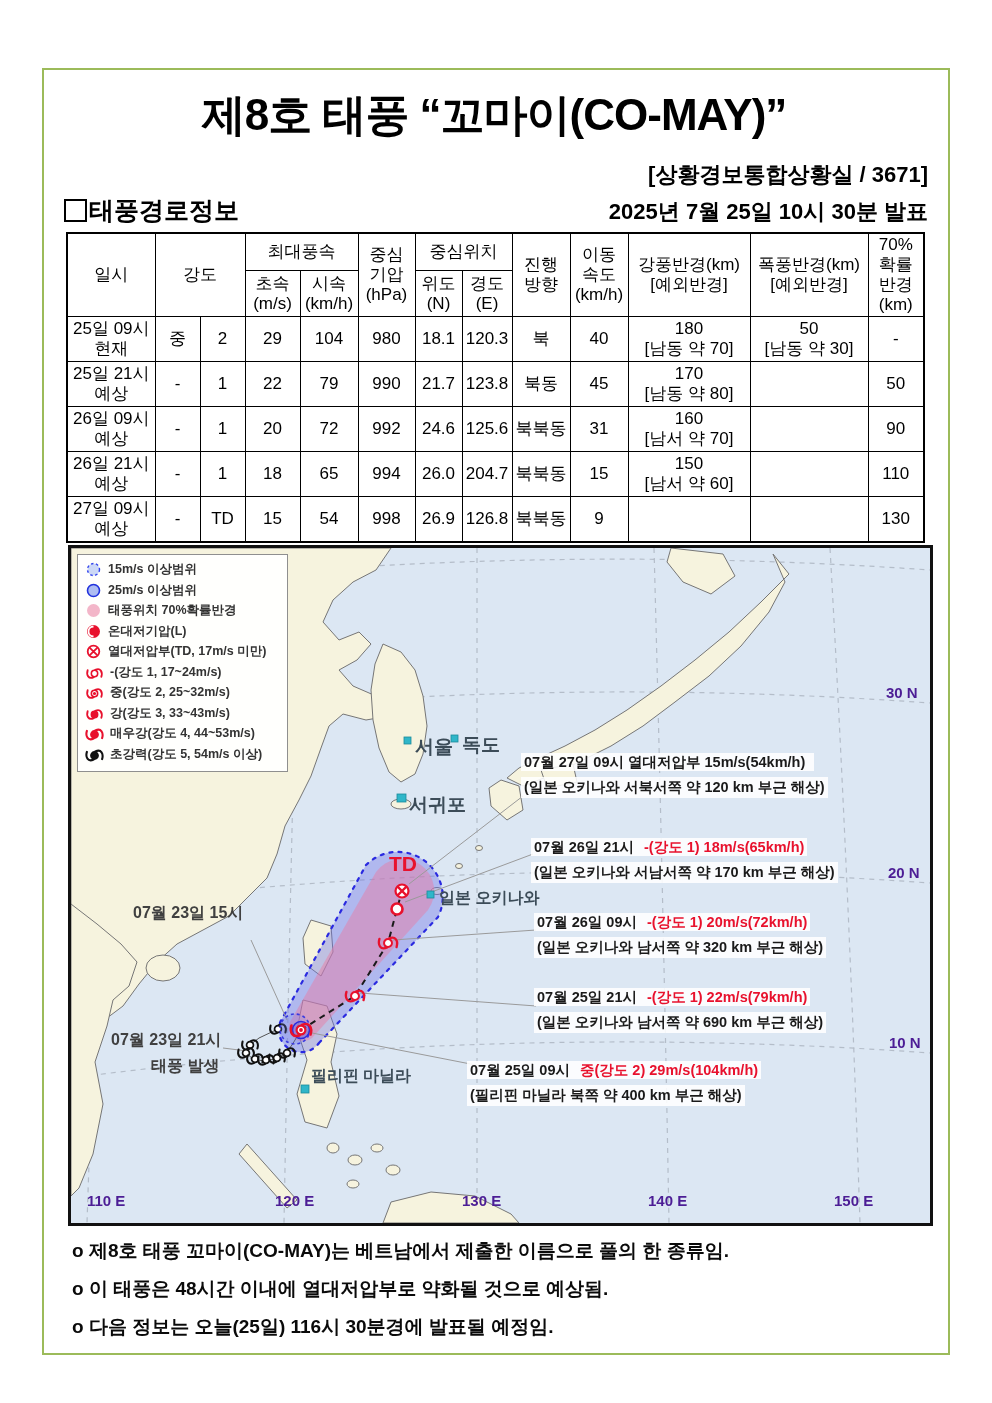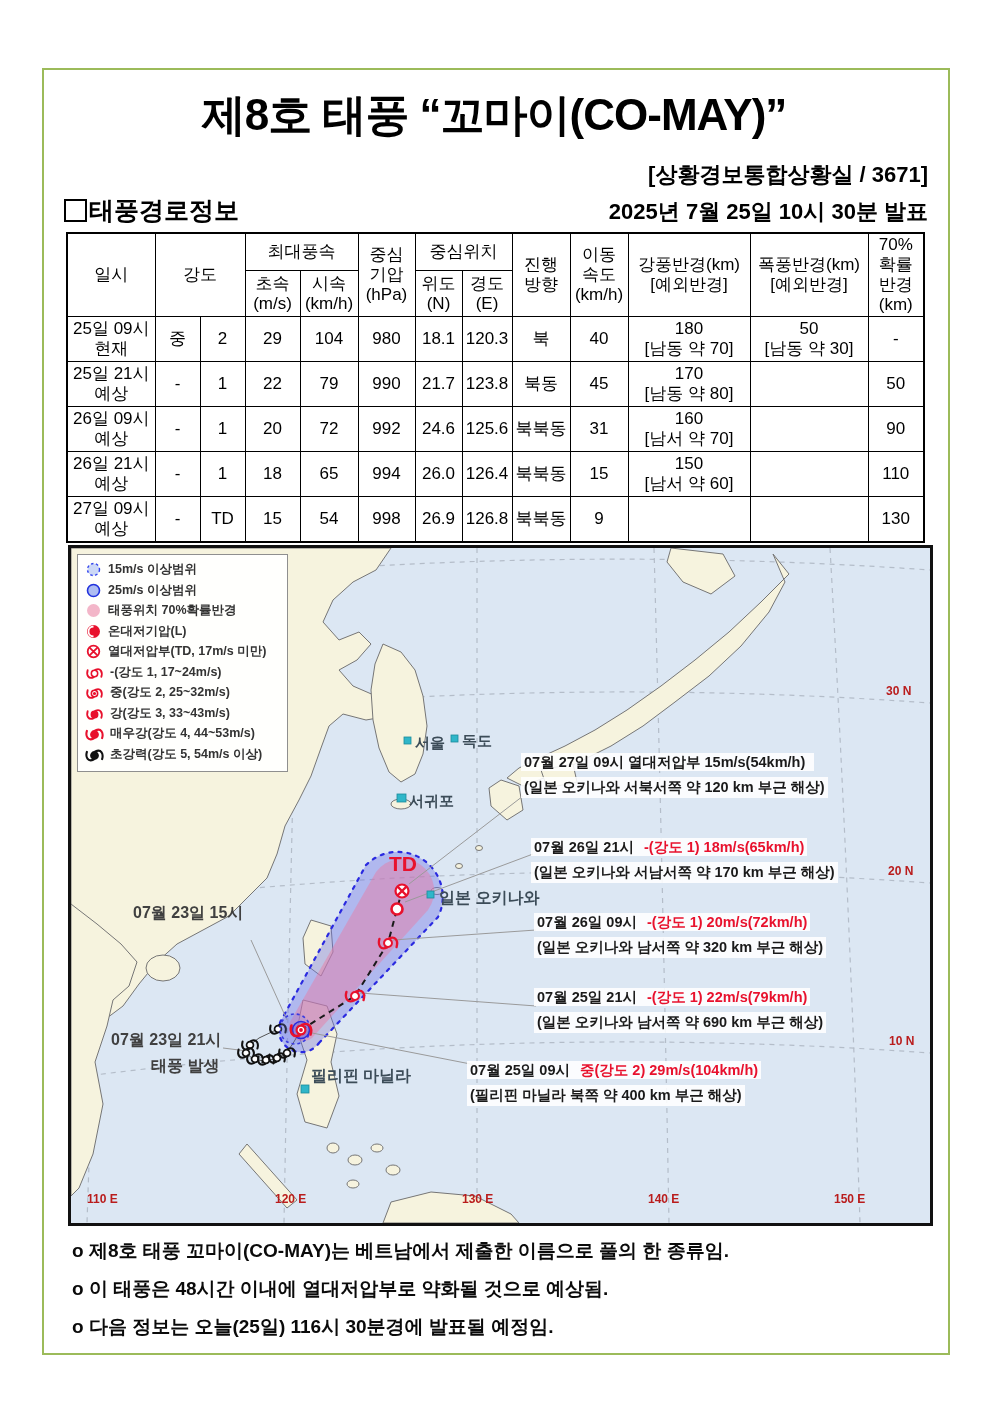--- a/index.html
+++ b/index.html
@@ -26,22 +26,22 @@
   table.ty{border:2px solid #000;}
   table.ty thead tr:first-child{height:36px;}
   table.ty thead tr:last-child{height:44px;}
   table.ty tbody tr{height:45px;}
   td .l1{display:block;text-align:left;padding-left:3px;}
   td .lc{display:block;text-align:center;}
   
   .map{left:68px;top:545px;width:859px;height:675px;border:3px solid #111;background:#dce7f3;overflow:hidden;}
   .map svg.base{position:absolute;left:0;top:0;}
   .maplabel{position:absolute;white-space:nowrap;}
-  .city{font-size:15px;color:#3c4c58;font-weight:600;}
-  .coord{font-size:12px;color:#b91c1c;font-weight:600;text-align:center;}
+  .city{font-size:19px;color:#3c4c58;font-weight:600;}
+  .coord{font-size:15px;color:#4c1d95;font-weight:600;text-align:center;}
   .trklabel{font-size:16px;color:#404040;font-weight:600;}
   .td-label{font-size:21px;font-weight:800;color:#e8112d;}
   .ann{position:absolute;font-size:14.5px;line-height:19px;color:#1a1a1a;font-weight:600;}
   .ann span{background:rgba(255,255,255,0.88);padding:1px 3px;}
   .ann .red{color:#e8112d;}
   .ann .loc{display:inline-block;margin-top:5px;}
   
   .legend{position:absolute;left:6px;top:6px;width:196px;background:rgba(255,255,255,0.93);
     border:1px solid #8f8f8f;padding:6px 6px 5px 7px;}
   .legend .row{display:flex;align-items:flex-start;gap:6px;height:20.5px;}
@@ -164,21 +164,21 @@
       <td>90</td>
     </tr>
     <tr>
       <td><span class="l1">26일 21시</span><span class="lc">예상</span></td>
       <td>-</td>
         <td>1</td>
       <td>18</td>
         <td>65</td>
       <td>994</td>
       <td>26.0</td>
-        <td>126.4</td>
+        <td>204.7</td>
       <td>북북동</td>
         <td>15</td>
       <td><span class="lc">150</span><span class="lc">[남서 약 60]</span></td>
       <td><span class="lc"></span><span class="lc"></span></td>
       <td>110</td>
     </tr>
     <tr>
       <td><span class="l1">27일 09시</span><span class="lc">예상</span></td>
       <td>-</td>
         <td>TD</td>

